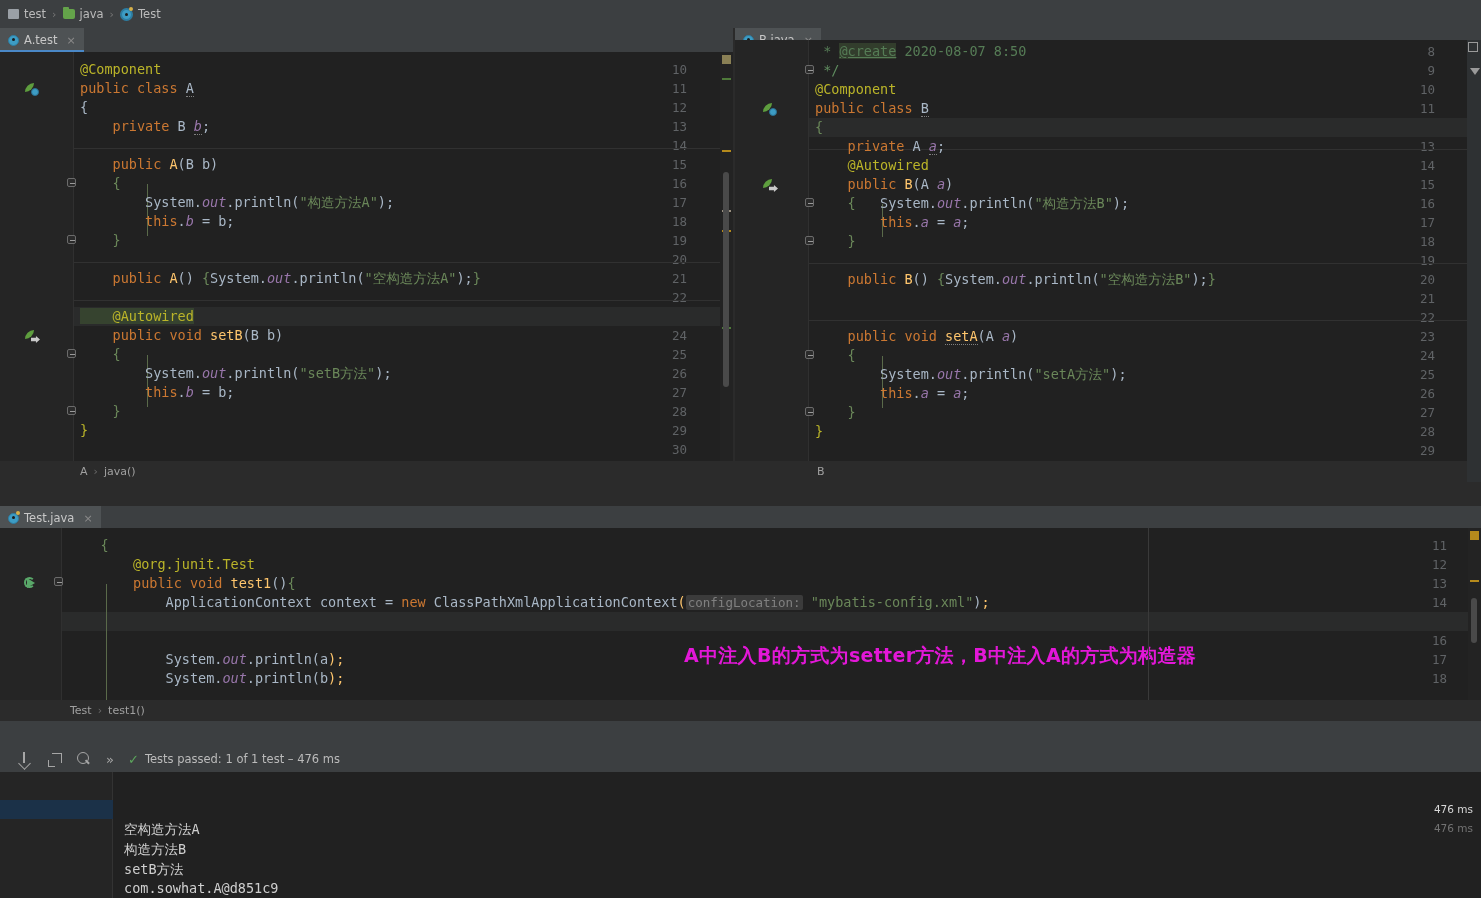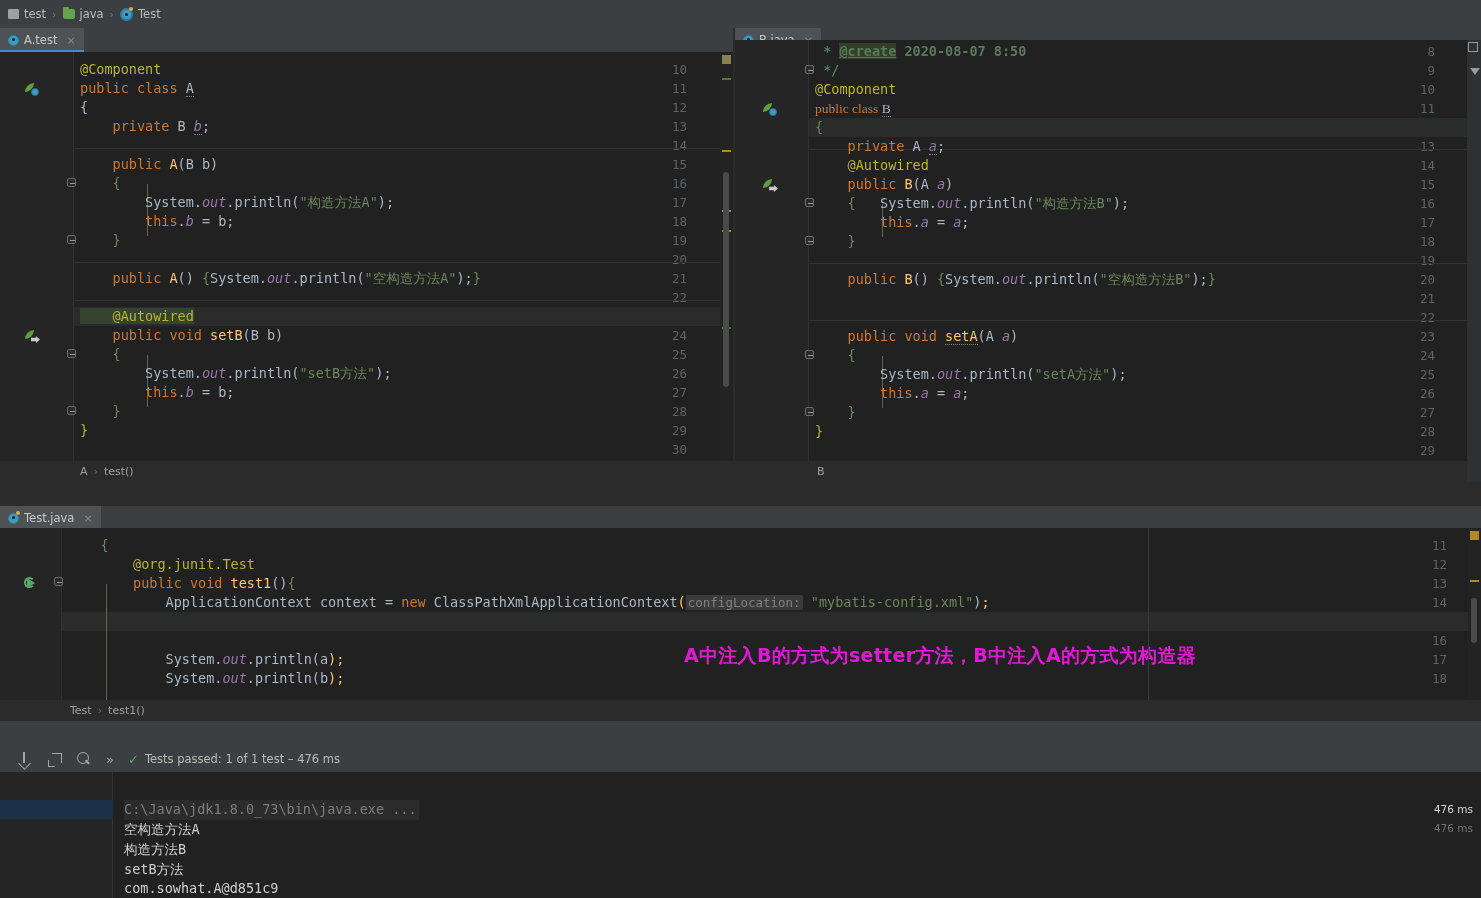--- a/index.html
+++ b/index.html
@@ -361,21 +361,21 @@
       <div class="mark" style="top:158px; background:#9a9080;"></div>
       <div class="mark" style="top:178px; background:#b58a1c;"></div>
       <div class="mark" style="top:275px; background:#4f7a3a;"></div>
       <div class="msq" style="top:3px; left:2px; background:#8a8055;"></div>
       <div class="sbthumb" style="left:3px; top:120px; height:215px;"></div>
     </div>
 
     <div class="crumbbar" style="bottom:0;">
       <span>A</span>
       <span class="sep">›</span>
-      <span>test()</span>
+      <span>java()</span>
     </div>
   </div>
 
   <div class="editor" style="left:735px; top:40px; width:746px; height:442px;">
     <div class="gutter">
         <div class="sep"></div>
       </div>
 
     <div class="lnum" style="top:2px;">8</div>
     <div class="lnum" style="top:21px;">9</div>
@@ -419,24 +419,24 @@
     <div class="fold" style="left:70px; top:367px;"></div>
 
     <div class="codearea">
       <div class="rowhl" style="top:78px;"></div>
       <div class="rowsep" style="top:109px;"></div>
       <div class="rowsep" style="top:223px;"></div>
       <div class="rowsep" style="top:280px;"></div>
       <div class="foldline" style="left:73px; top:164px; height:33px;"></div>
       <div class="foldline" style="left:73px; top:316px; height:52px;"></div>
 
-      <div class="cline" style="top:2px; left:6px; opacity:0.85;font-weight:bold;"><span class="cmt"> * </span><span class="cmt" style="background:#35432f; text-decoration:underline">@create</span><span class="cmt"> 2020-08-07 8:50</span></div>
+      <div class="cline" style="top:2px; left:6px; opacity:0.85;"><span class="cmt"> * </span><span class="cmt" style="background:#35432f; text-decoration:underline">@create</span><span class="cmt"> 2020-08-07 8:50</span></div>
       <div class="cline" style="top:21px; left:6px;"><span class="cmt"> */</span></div>
       <div class="cline" style="top:40px; left:6px;"><span class="ann">@Component</span></div>
-      <div class="cline" style="top:59px; left:6px;font-family:Liberation Serif, serif;"><span class="kw">public class </span><span class="cls wavy">B</span></div>
+      <div class="cline" style="top:59px; left:6px;"><span class="kw">public class </span><span class="cls wavy">B</span></div>
       <div class="cline" style="top:78px; left:6px;"><span class="pun" style="color:#6a8759">{</span></div>
       <div class="cline" style="top:97px; left:6px;"><span class="kw">    private </span><span class="cls">A </span><span class="fld wavy">a</span><span class="pun">;</span></div>
       <div class="cline" style="top:116px; left:6px;"><span class="ann">    @Autowired</span></div>
       <div class="cline" style="top:135px; left:6px;"><span class="kw">    public </span><span class="mth">B</span><span class="pun">(</span><span class="cls">A </span><span class="fld">a</span><span class="pun">)</span></div>
       <div class="cline" style="top:154px; left:6px;"><span class="pun" style="color:#6a8759">    {</span><span class="cls">   System.</span><span class="fld">out</span><span class="cls">.println(</span><span class="str">"构造方法B"</span><span class="cls">);</span></div>
       <div class="cline" style="top:173px; left:6px;"><span class="kw">        this</span><span class="cls">.</span><span class="fld">a</span><span class="cls"> = </span><span class="fld">a</span><span class="cls">;</span></div>
       <div class="cline" style="top:192px; left:6px;"><span class="pun" style="color:#6a8759">    }</span></div>
       <div class="cline" style="top:230px; left:6px;"><span class="kw">    public </span><span class="mth">B</span><span class="pun">() </span><span class="pun" style="color:#6a8759">{</span><span class="cls">System.</span><span class="fld">out</span><span class="cls">.println(</span><span class="str">"空构造方法B"</span><span class="cls">);</span><span class="pun" style="color:#6a8759">}</span></div>
       <div class="cline" style="top:287px; left:6px;"><span class="kw">    public void </span><span class="mth wavy">setA</span><span class="pun">(</span><span class="cls">A </span><span class="fld">a</span><span class="pun">)</span></div>
       <div class="cline" style="top:306px; left:6px;"><span class="pun" style="color:#6a8759">    {</span></div>
@@ -539,21 +539,20 @@
     </div>
 
     <div class="console-body" style="top:26px; bottom:0;">
       <div class="timecol">
         <div class="sep"></div>
       </div>
       <div class="timesel" style="top:28px;"></div>
       <div class="tval sel" style="top:28px;">476 ms</div>
       <div class="tval dim" style="top:47px;">476 ms</div>
 
-      <div class="oline cmdline" style="top:28px;">C:\Java\jdk1.8.0_73\bin\java.exe ...</div>
       <div class="oline" style="top:48px;">空构造方法A</div>
       <div class="oline" style="top:68px;">构造方法B</div>
       <div class="oline" style="top:88px;">setB方法</div>
       <div class="oline" style="top:107px;">com.sowhat.A@d851c9</div>
 
     </div>
   </div>
 
 </div>
 

